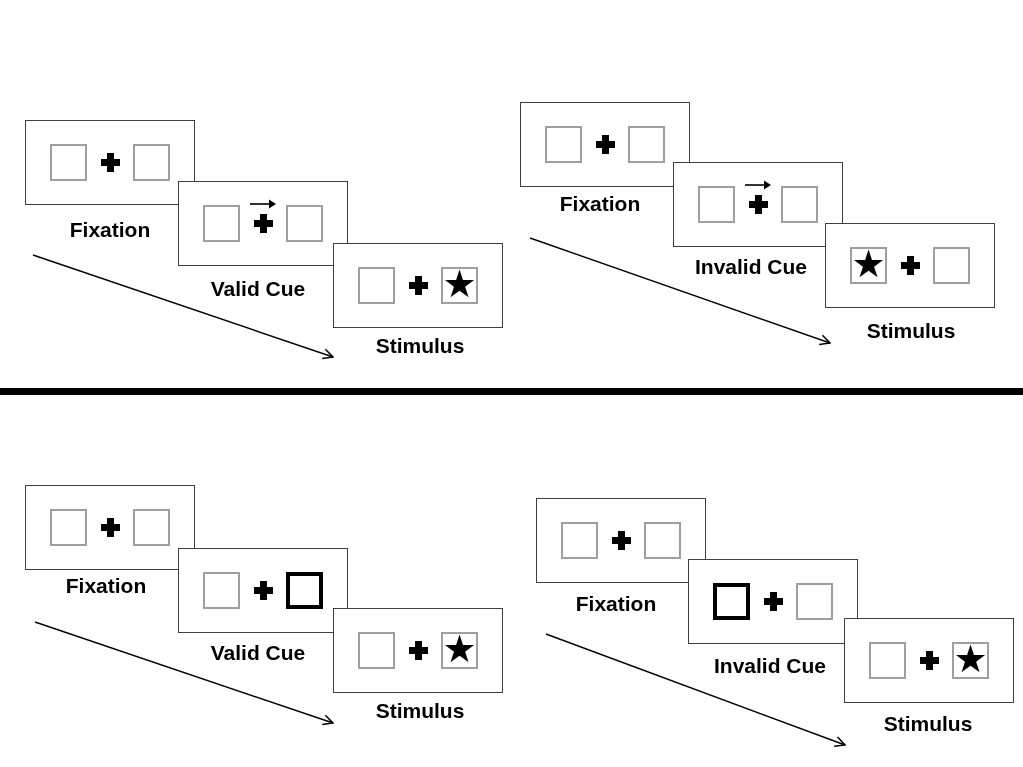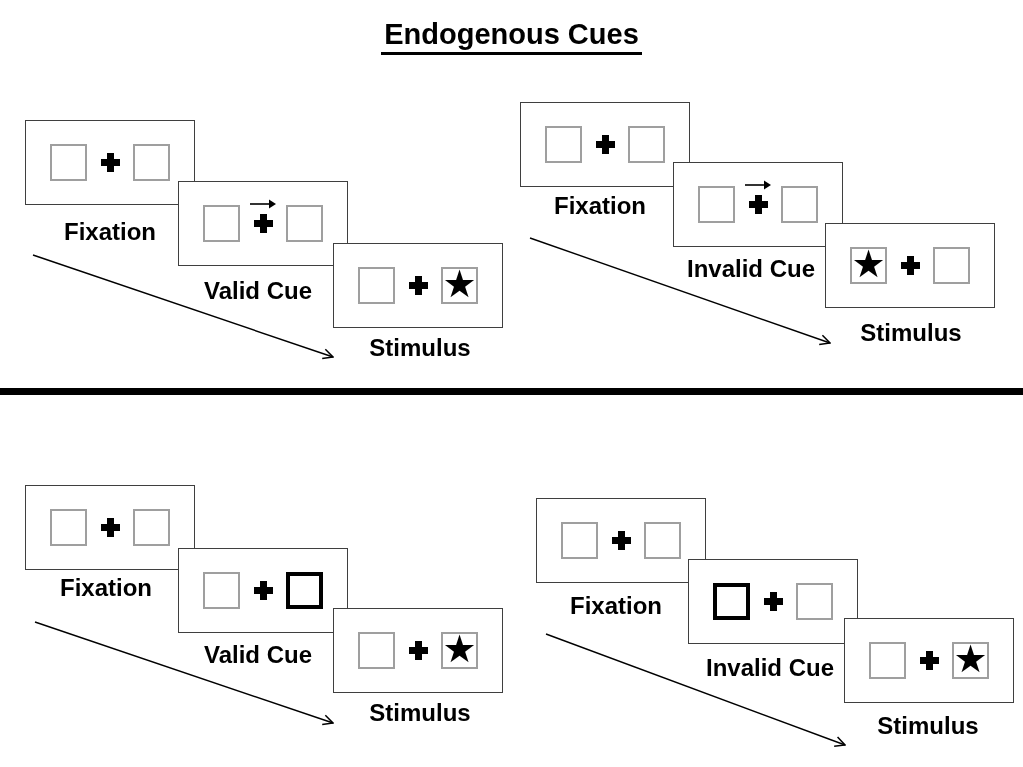--- a/index.html
+++ b/index.html
@@ -28,33 +28,30 @@
   .box.hl{border:4px solid #000;}
   .star{
     font-family:"DejaVu Sans",sans-serif;font-size:38px;line-height:1;
     color:#000;margin-top:-4px;
   }
   .cross{position:relative;width:19px;height:19px;flex:0 0 auto;}
   .cross::before{content:"";position:absolute;left:6px;top:0;width:7px;height:19px;background:#000;}
   .cross::after{content:"";position:absolute;top:6px;left:0;width:19px;height:7px;background:#000;}
   .cue-arrow{position:absolute;left:50%;top:15px;transform:translateX(-50%);}
   .flabel{
-    position:absolute;width:170px;text-align:center;font-size:24px;
+    position:absolute;width:170px;text-align:center;font-size:21px;
     font-weight:bold;z-index:5;line-height:1.15;
   }
   .tl-arrow{position:absolute;z-index:0;}
 </style>
 </head>
 <body>
 
 <div class="canvas">
 
-  <div class="title" style="top:18px;">
-    <span class="title-text">Endogenous Cues</span>
-  </div>
   <div class="divider" style="top:388px;"></div>
 
   <svg class="tl-arrow" style="left:28px;top:248px;" width="315" height="118">
     <defs>
       <marker id="ah1" viewBox="0 0 12 12" markerUnits="userSpaceOnUse" markerWidth="13" markerHeight="13" refX="11" refY="6" orient="auto">
         <path d="M2,1.5 L11,6 L2,10.5" fill="none" stroke="#000" stroke-width="1.4"></path>
       </marker>
     </defs>
     <line x1="5" y1="7" x2="305" y2="109" stroke="#000" stroke-width="1.4" marker-end="url(#ah1)"></line>
   </svg>

